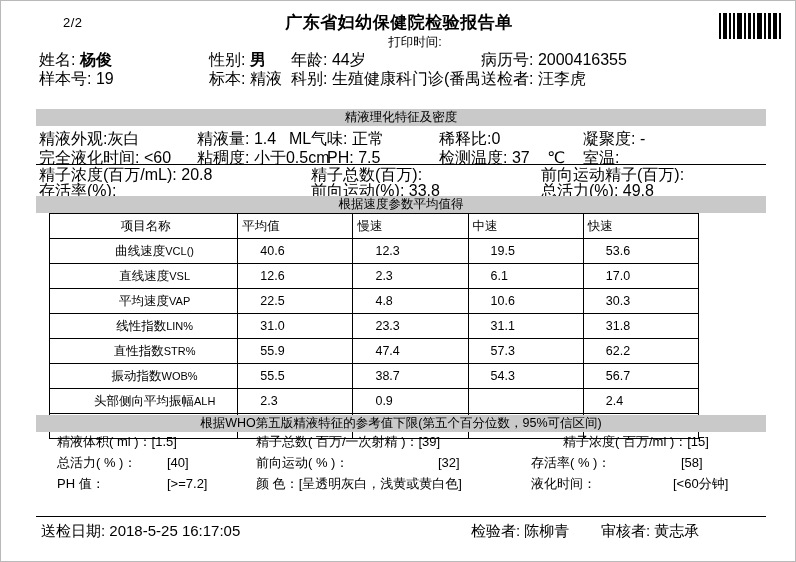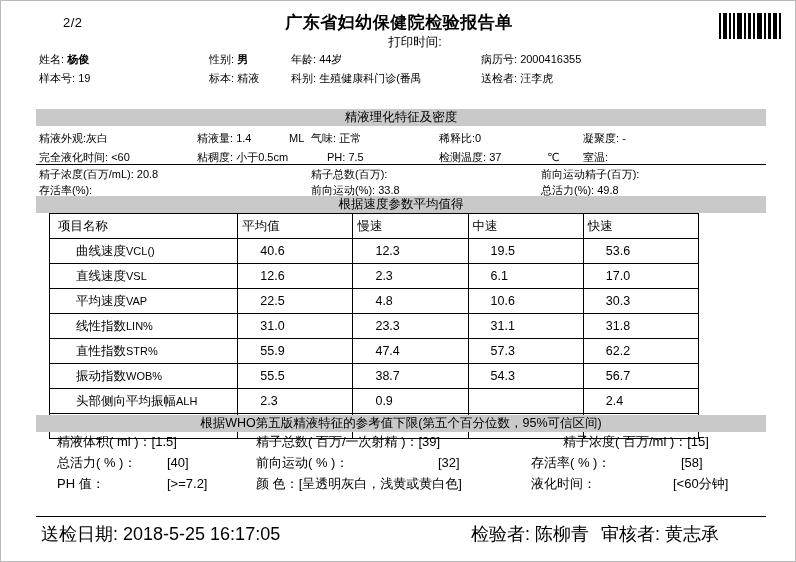--- a/index.html
+++ b/index.html
@@ -47,21 +47,21 @@
     height: 26px;
     display: flex;
     align-items: flex-start;
   }
   #barcode .bar { background: #000; height: 26px; margin-right: 2px; }
 
   
   .info-row {
     position: absolute;
     left: 0; width: 656px;
-    font-size: 11px;
+    font-size: 16px;
     height: 19px;
     line-height: 19px;
   }
   .fld { position: absolute; white-space: nowrap; }
   .lbl { }
   .val { }
   .bold { font-weight: bold; }
 
   
   .section-bar {
@@ -92,21 +92,21 @@
   }
   #vtable td, #vtable th {
     border: 1px solid #000;
     height: 24px;
     padding: 0 4px;
     font-weight: normal;
     text-align: left;
     vertical-align: middle;
   }
   #vtable th { text-align: left; }
-  #vtable .c-name  { width: 200px; padding-left: 8px; }
+  #vtable .c-name  { width: 200px; padding-left: 8px; text-align: center; }
   #vtable .c-val   { width: 112px; }
   #vtable tbody .c-name { padding-left: 26px; }
   #vtable tbody .c-val  { padding-left: 22px; }
   #vtable .ltn { font-size: 11px; }
 
   
   .who-row {
     position: absolute;
     left: 0; width: 796px;
     font-size: 13px;
@@ -116,21 +116,21 @@
 
   
   #note {
     left: 40px; top: 497px;
     font-size: 12.5px;
   }
   #foot-rule { top: 515px; }
   .foot-fld {
     position: absolute;
     top: 521px;
-    font-size: 18px;
+    font-size: 15px;
     white-space: nowrap;
   }
 </style>
 </head>
 <body>
 
 <div id="page">
 
   <div class="abs" id="page-num">2/2</div>
   <div class="abs" id="report-title">广东省妇幼保健院检验报告单</div>

